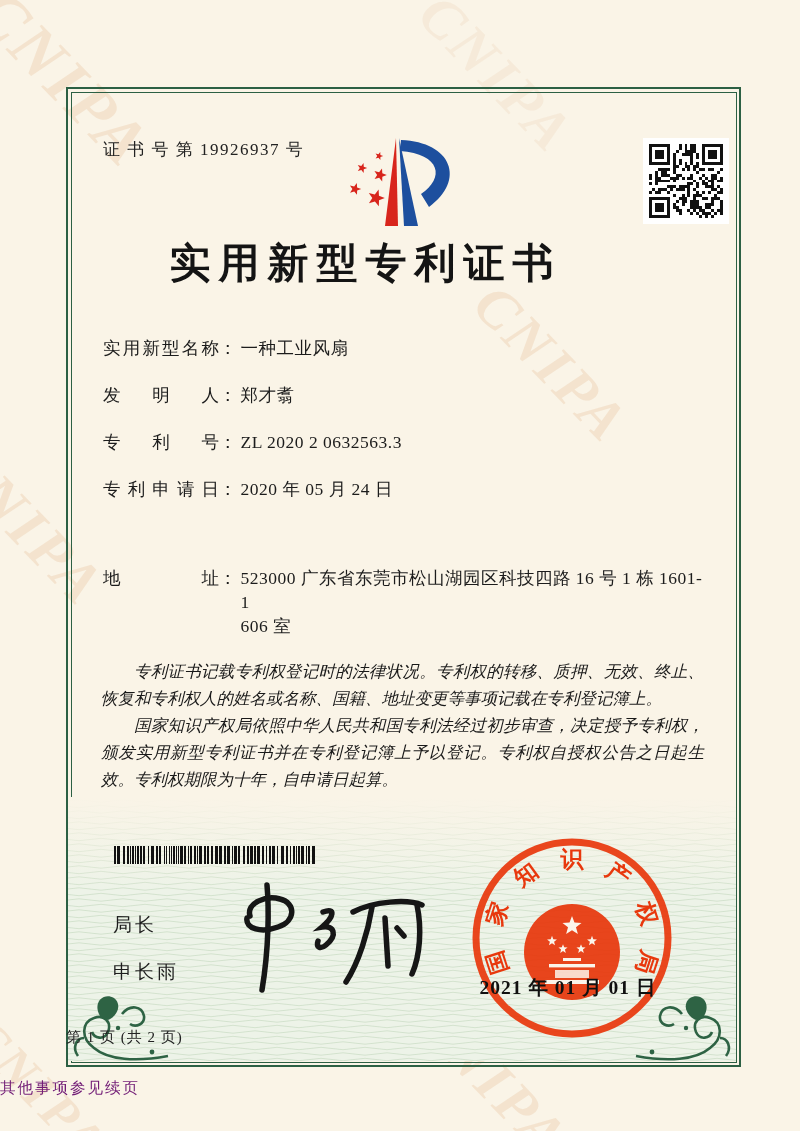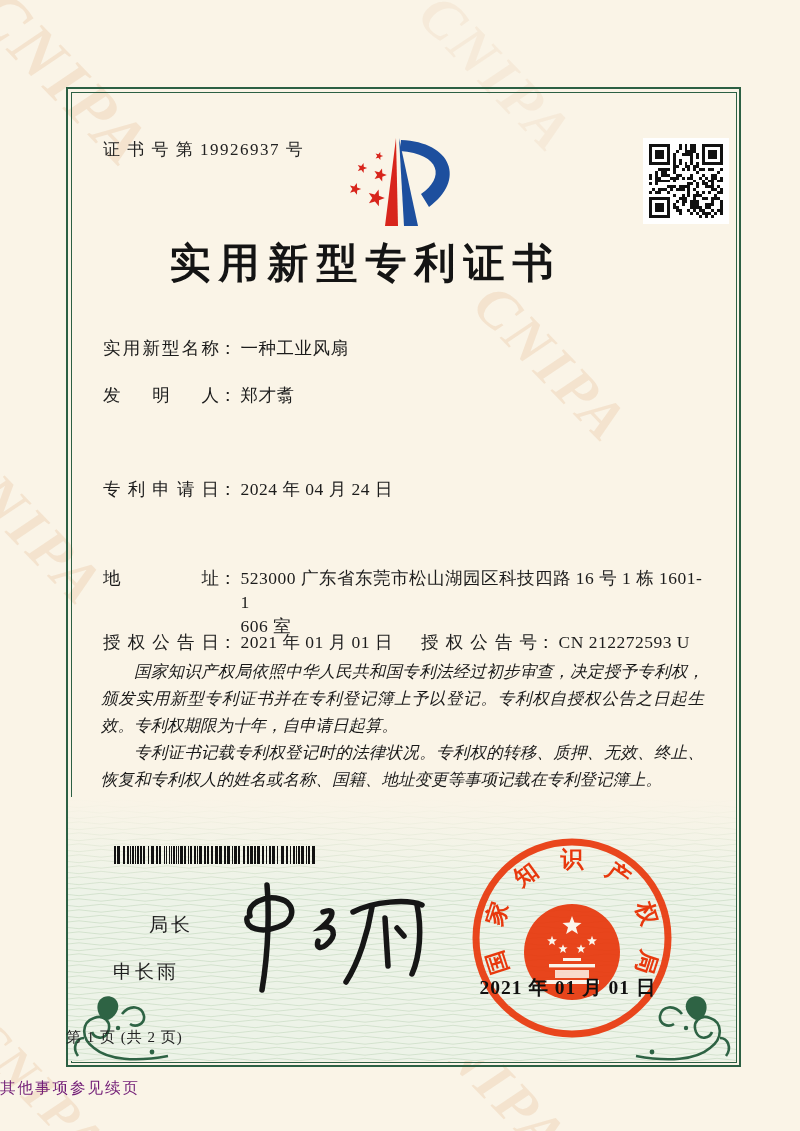--- a/index.html
+++ b/index.html
@@ -39,21 +39,21 @@
   
   .paras{left:101px;top:658px;width:603px;font-size:16.5px;line-height:27px;
     font-style:italic;color:#191919;text-align:justify;}
   .paras p{margin:0;text-indent:2em;}
   
   .panel{left:68px;top:797px;width:668px;height:264px;}
   
   .barcode{left:114px;top:846px;}
   
   .sig-title{left:113px;top:912px;font-family:"Liberation Sans","DejaVu Sans",sans-serif;
-    font-size:19px;letter-spacing:3px;color:#1d1d1d;margin-left:36px;}
+    font-size:19px;letter-spacing:3px;color:#1d1d1d;}
   .sig-name{left:113px;top:948px;font-family:"Liberation Sans","DejaVu Sans",sans-serif;
     font-size:19px;letter-spacing:3px;color:#1d1d1d;margin-top:11px;}
   .sig-svg{left:222px;top:876px;}
   
   .seal{left:466px;top:832px;}
   .seal-date{left:468px;top:974px;width:200px;text-align:center;font-size:19.5px;
     font-weight:600;letter-spacing:1px;color:#101010;}
   
   .orn-left{left:70px;top:994px;}
   .orn-right{left:634px;top:994px;transform:scaleX(-1);}
@@ -304,37 +304,34 @@
 
 <div class="abs title">实用新型专利证书</div>
 
 <div class="abs fields">
   <div class="frow" style="top:0;">
     <span class="flabel">实用新型名称</span><span class="fcolon">：</span><span class="fvalue">一种工业风扇</span>
   </div>
   <div class="frow" style="top:47px;">
     <span class="flabel">发明人</span><span class="fcolon">：</span><span class="fvalue">郑才翥</span>
   </div>
+  <div class="frow" style="top:94px;">
+    <span class="flabel">专利号</span><span class="fcolon">：</span><span class="fvalue">ZL 2020 2 0632563.3</span>
+  </div>
   <div class="frow" style="top:141px;">
-    <span class="flabel">专利申请日</span><span class="fcolon">：</span><span class="fvalue">2024 年 04 月 24 日</span>
+    <span class="flabel">专利申请日</span><span class="fcolon">：</span><span class="fvalue">2020 年 05 月 24 日</span>
   </div>
   <div class="frow" style="top:230px;">
     <span class="flabel">地址</span><span class="fcolon">：</span><div class="addr"><div>523000 广东省东莞市松山湖园区科技四路 16 号 1 栋 1601-1</div><div>606 室</div></div>
   </div>
-  <div class="frow" style="top:294px;">
-    <span class="flabel">授权公告日</span><span class="fcolon">：</span><span class="fvalue">2021 年 01 月 01 日</span>
-    <span class="grant-no">
-      <span class="flabel">授权公告号</span><span class="fcolon">：</span><span class="fvalue">CN 212272593 U</span>
-    </span>
-  </div>
 </div>
 
 <div class="abs paras">
+  <p>专利证书记载专利权登记时的法律状况。专利权的转移、质押、无效、终止、恢复和专利权人的姓名或名称、国籍、地址变更等事项记载在专利登记簿上。</p>
   <p>国家知识产权局依照中华人民共和国专利法经过初步审查，决定授予专利权，颁发实用新型专利证书并在专利登记簿上予以登记。专利权自授权公告之日起生效。专利权期限为十年，自申请日起算。</p>
-  <p>专利证书记载专利权登记时的法律状况。专利权的转移、质押、无效、终止、恢复和专利权人的姓名或名称、国籍、地址变更等事项记载在专利登记簿上。</p>
 </div>
 
 <svg class="abs panel" width="668" height="264">
   <defs>
     <linearGradient id="fadeGrad" x1="0" y1="0" x2="0" y2="1">
       <stop offset="0" stop-color="#faf4e7" stop-opacity="1"></stop>
       <stop offset="1" stop-color="#faf4e7" stop-opacity="0"></stop>
     </linearGradient>
   </defs>
   <rect x="0" y="0" width="668" height="264" fill="#edf3e8"></rect>

